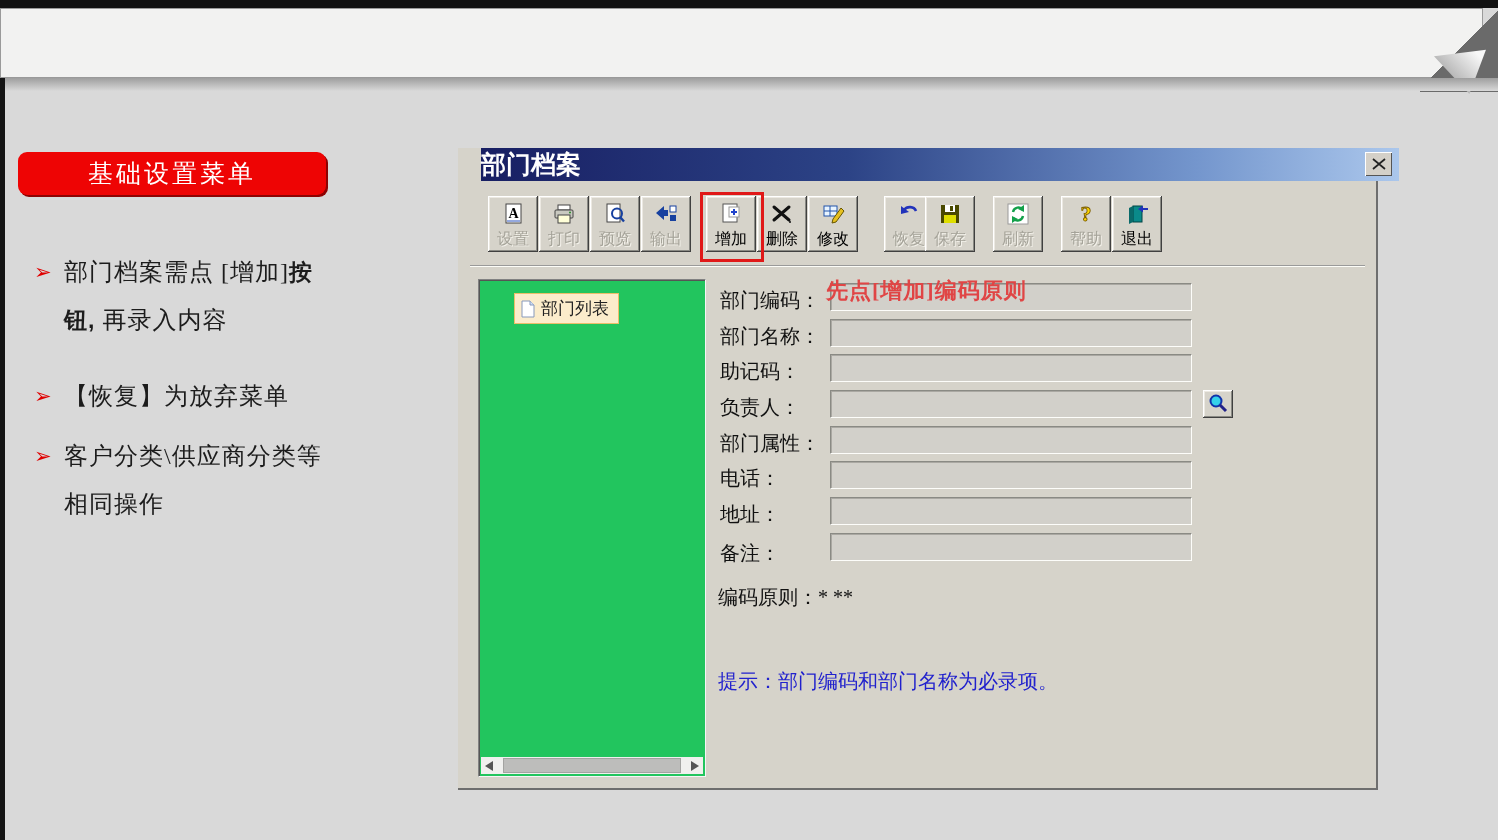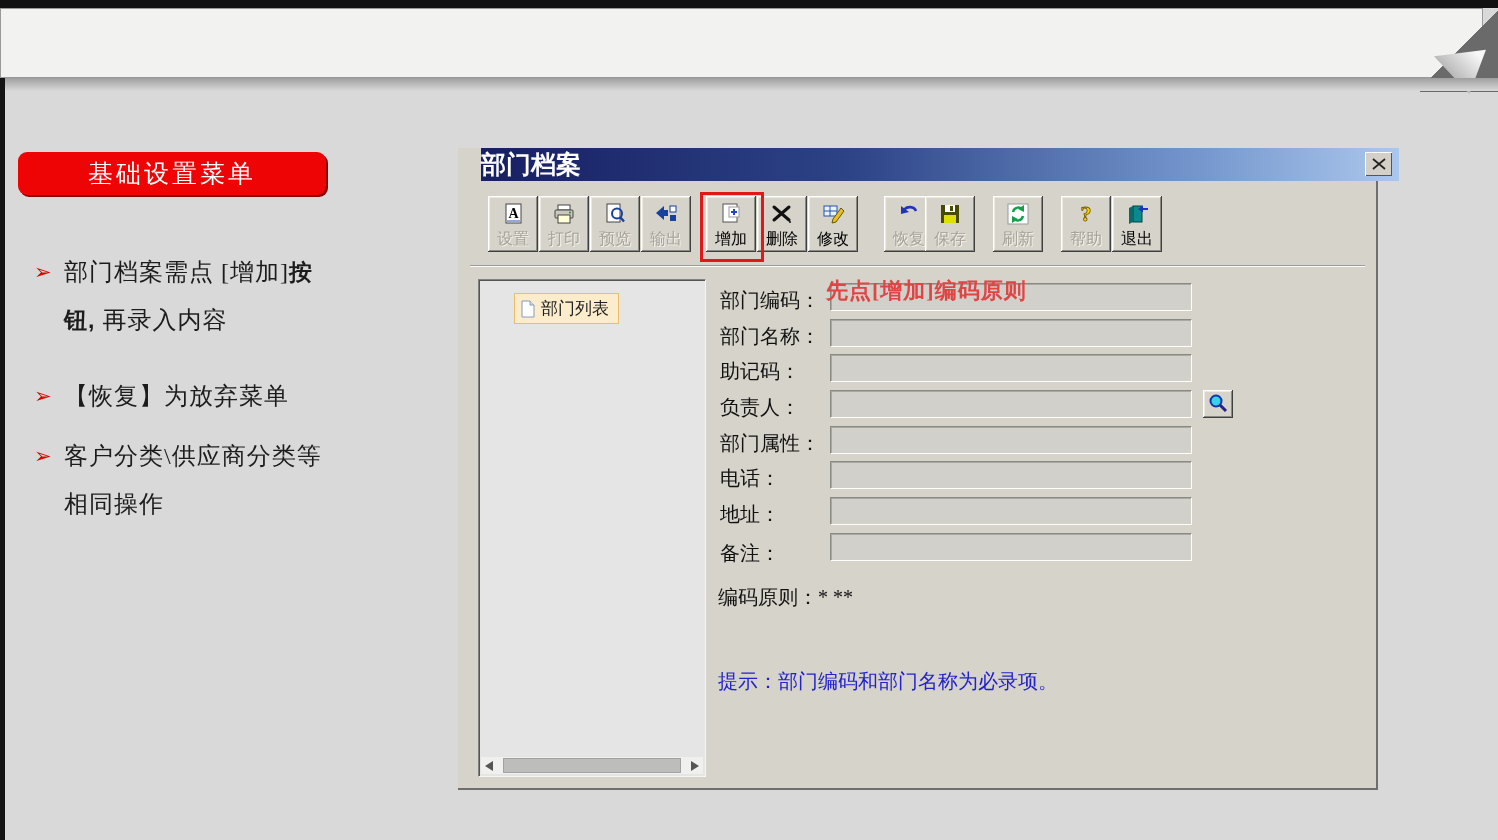--- a/index.html
+++ b/index.html
@@ -45,21 +45,21 @@
           box-shadow:inset -1px -1px 0 #404040,inset 1px 1px 0 #fff,
                      inset -2px -2px 0 #8a8a84,inset 2px 2px 0 #ece9e2;cursor:pointer;}
   .tb-icon{display:flex;height:30px;align-items:center;justify-content:center;padding-top:3px;}
   .tb-label{display:block;font-size:16px;color:#000;line-height:19px;}
   .tb-btn.disabled .tb-label{color:#a5a399;text-shadow:1px 1px 0 #f3f1ea;font-family:Liberation Serif, serif;}
   .red-outline{position:absolute;left:242px;top:44px;width:58px;height:64px;
                border:3px solid #e01818;z-index:3;pointer-events:none;}
   .tb-sep{position:absolute;left:12px;top:117px;width:895px;height:0;
           border-top:1px solid #9a9a9a;border-bottom:1px solid #fdfdf8;}
   
-  .tree-panel{position:absolute;left:20px;top:131px;width:228px;height:498px;background:#e5e5e5;
+  .tree-panel{position:absolute;left:20px;top:131px;width:228px;height:498px;background:#22c55e;
               border:1px solid #828282;border-right-color:#f5f5f5;border-bottom-color:#f5f5f5;
               box-shadow:inset 1px 1px 0 #555;box-sizing:border-box;}
   .tree-item{position:absolute;left:35px;top:13px;display:flex;align-items:center;gap:5px;
              background:#fbeccb;border:1px solid #ecbe6a;padding:3px 9px 3px 5px;font-size:17px;
              color:#222;cursor:pointer;}
   .hscroll{position:absolute;left:2px;right:2px;bottom:2px;height:17px;background:#f0f0ee;
            display:flex;align-items:center;}
   .hs-arrow{width:16px;height:17px;display:flex;align-items:center;justify-content:center;cursor:pointer;}
   .hs-thumb{position:absolute;left:22px;width:176px;height:13px;background:#bdbdbb;
             border:1px solid #a3a3a1;cursor:pointer;}

